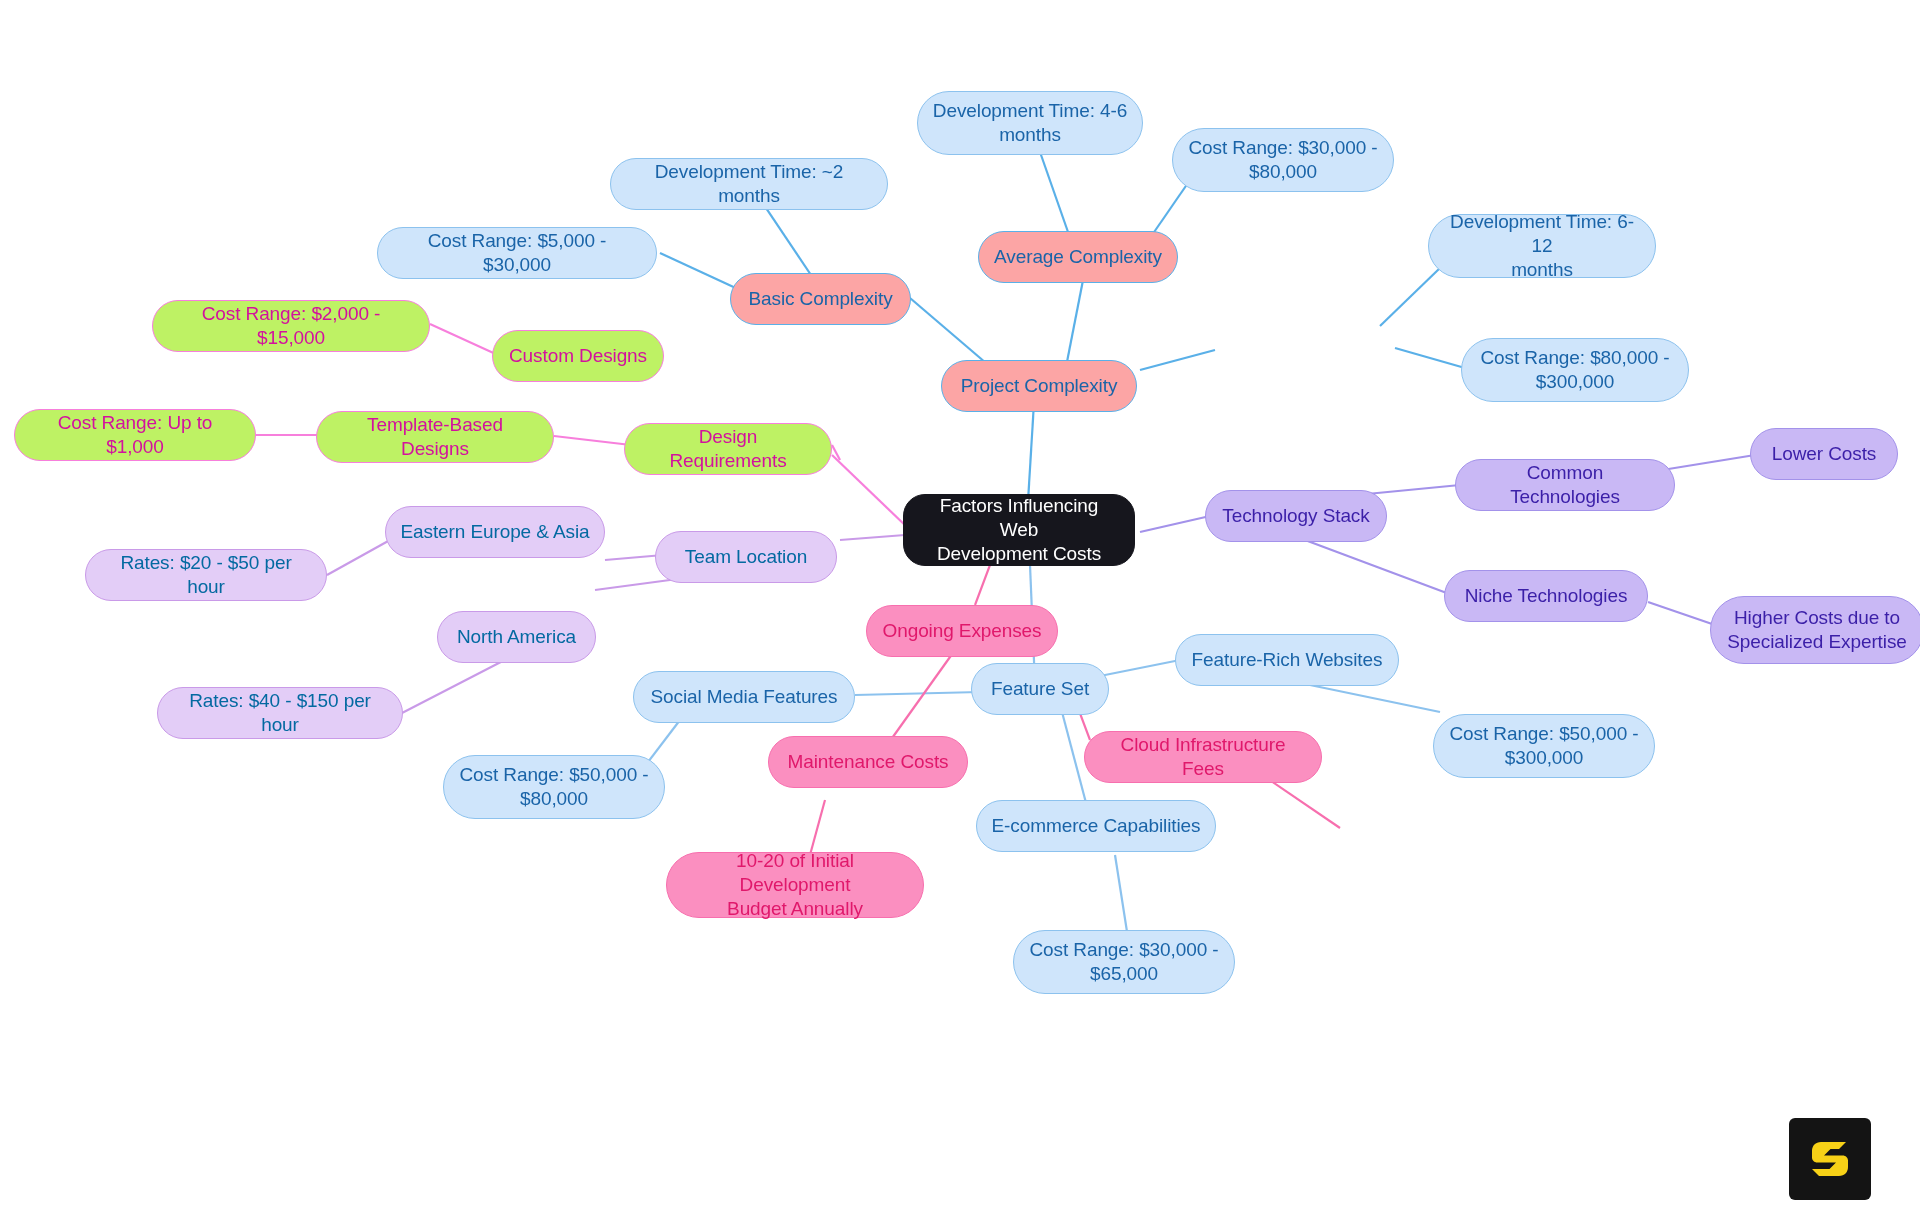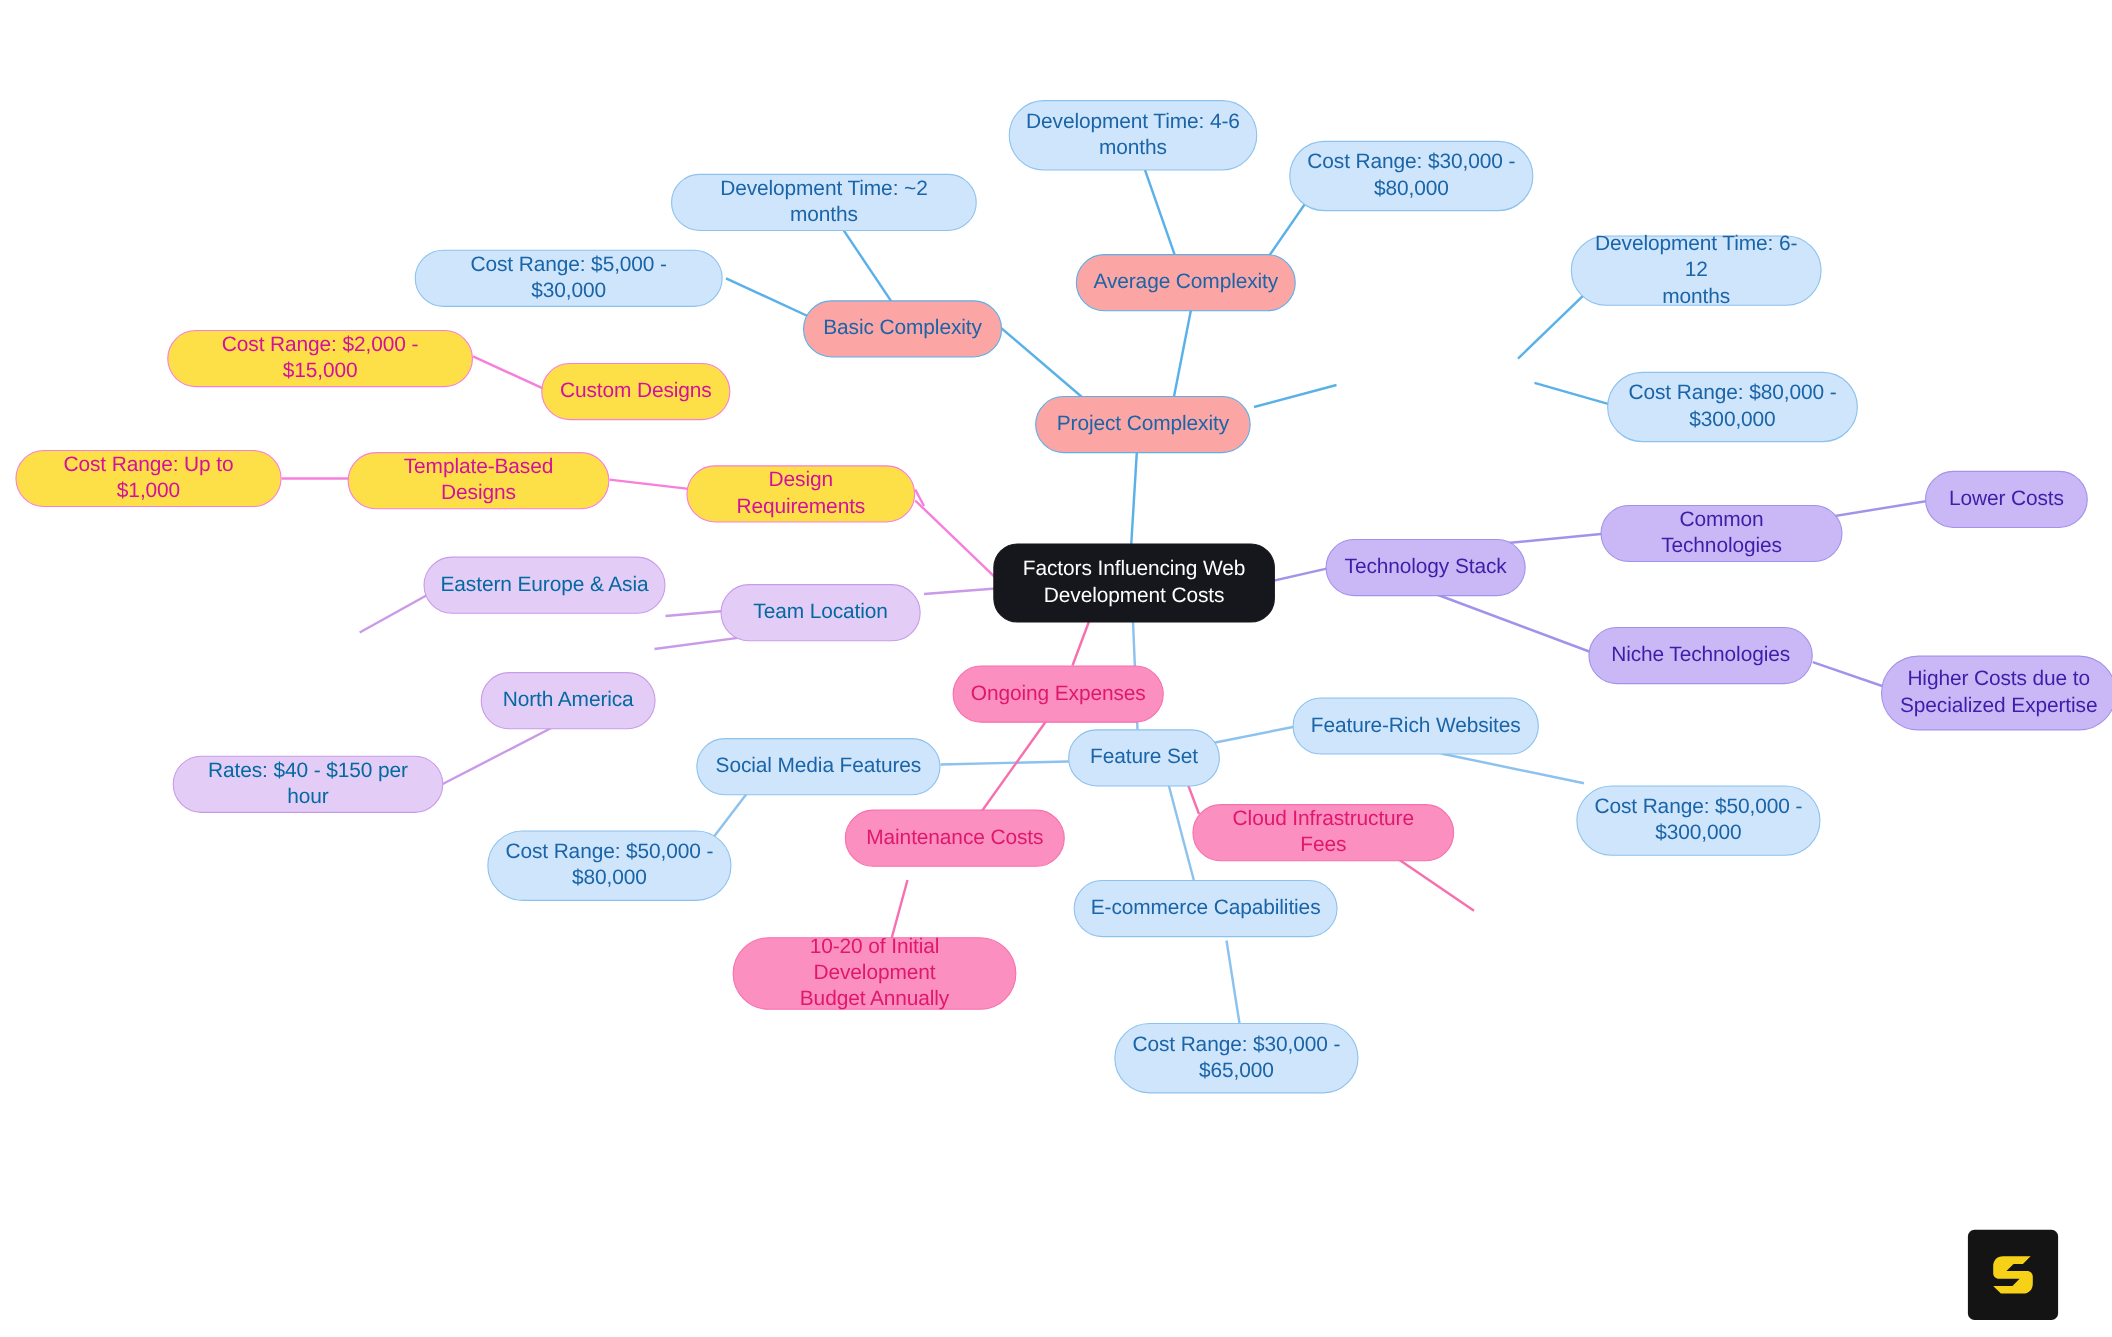--- a/index.html
+++ b/index.html
@@ -65,21 +65,21 @@
     color: #3b1fa8;
     font-size: 19px;
   }
   .violet-light {
     background: #e3cdf7;
     border-color: #c99ae8;
     color: #0369a1;
     font-size: 19px;
   }
   .magenta {
-    background: #fde047;
+    background: #bef264;
     border-color: #f77fdc;
     color: #d3119e;
     font-size: 19px;
   }
   .pink {
     background: #fb8fc0;
     border-color: #f76fae;
     color: #e0186b;
     font-size: 19px;
   }
@@ -145,21 +145,21 @@
     <path d="M1310 685 L1440 712" stroke="#8cc2ee" stroke-width="2.2" fill="none"></path>
     <path d="M1115 855 L1128 938" stroke="#8cc2ee" stroke-width="2.2" fill="none"></path>
 
     <path d="M990 565 L975 605" stroke="#f76fae" stroke-width="2.2" fill="none"></path>
     <path d="M955 650 L880 755" stroke="#f76fae" stroke-width="2.2" fill="none"></path>
     <path d="M1075 700 L1090 740" stroke="#f76fae" stroke-width="2.2" fill="none"></path>
     <path d="M825 800 L810 855" stroke="#f76fae" stroke-width="2.2" fill="none"></path>
     <path d="M1255 770 L1340 828" stroke="#f76fae" stroke-width="2.2" fill="none"></path>
   </svg>
 
-  <div class="node root" style="left:903px; top:494px; width:256px; height:72px;">Factors Influencing Web
+  <div class="node root" style="left:903px; top:494px; width:232px; height:72px;">Factors Influencing Web
 Development Costs</div>
 
   <div class="node blue" style="left:941px; top:360px; width:196px; height:52px;">Project Complexity</div>
 
   <div class="node blue" style="left:730px; top:273px; width:181px; height:52px;">Basic Complexity</div>
 
   <div class="node blue-light" style="left:610px; top:158px; width:278px; height:52px;">Development Time: ~2 months</div>
 
   <div class="node blue-light" style="left:377px; top:227px; width:280px; height:52px;">Cost Range: $5,000 - $30,000</div>
 
@@ -185,20 +185,21 @@
   <div class="node magenta" style="left:152px; top:300px; width:278px; height:52px;">Cost Range: $2,000 - $15,000</div>
 
   <div class="node magenta" style="left:316px; top:411px; width:238px; height:52px;">Template-Based Designs</div>
 
   <div class="node magenta" style="left:14px; top:409px; width:242px; height:52px;">Cost Range: Up to $1,000</div>
 
   <div class="node violet-light" style="left:655px; top:531px; width:182px; height:52px;">Team Location</div>
 
   <div class="node violet-light" style="left:385px; top:506px; width:220px; height:52px;">Eastern Europe &amp; Asia</div>
 
+  <div class="node violet-light" style="left:85px; top:549px; width:242px; height:52px;">Rates: $20 - $50 per hour</div>
 
   <div class="node violet-light" style="left:437px; top:611px; width:159px; height:52px;">North America</div>
 
   <div class="node violet-light" style="left:157px; top:687px; width:246px; height:52px;">Rates: $40 - $150 per hour</div>
 
   <div class="node violet" style="left:1205px; top:490px; width:182px; height:52px;">Technology Stack</div>
 
   <div class="node violet" style="left:1455px; top:459px; width:220px; height:52px;">Common Technologies</div>
 
   <div class="node violet" style="left:1750px; top:428px; width:148px; height:52px;">Lower Costs</div>

